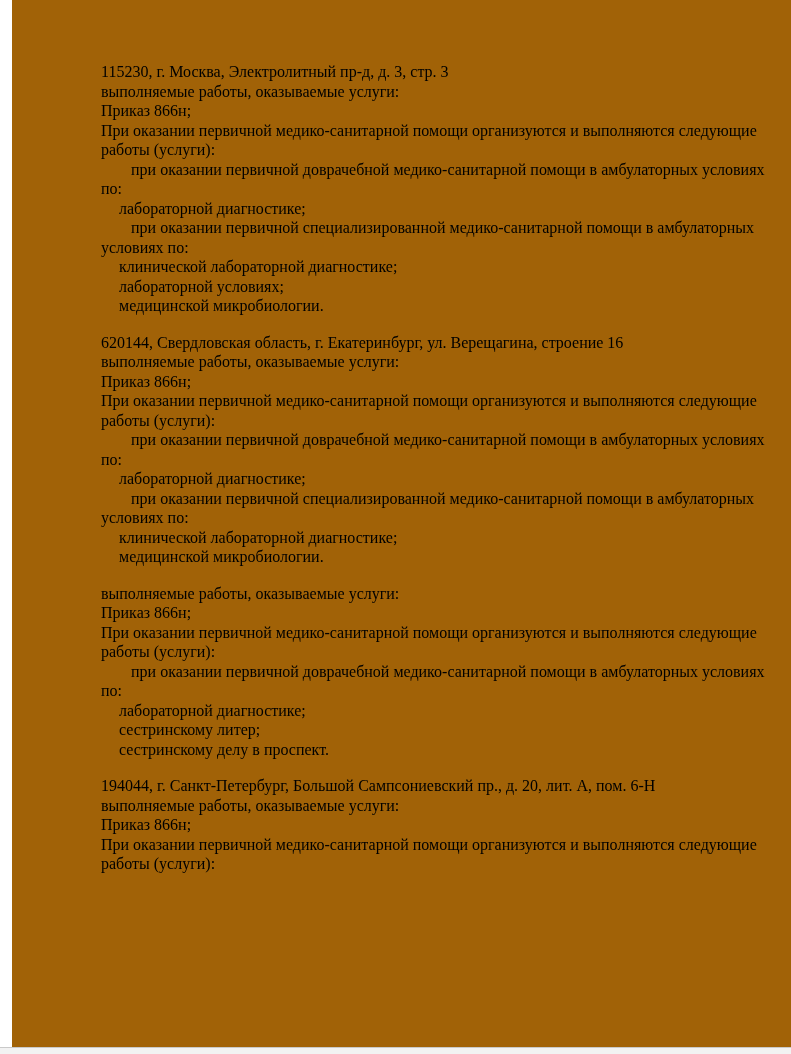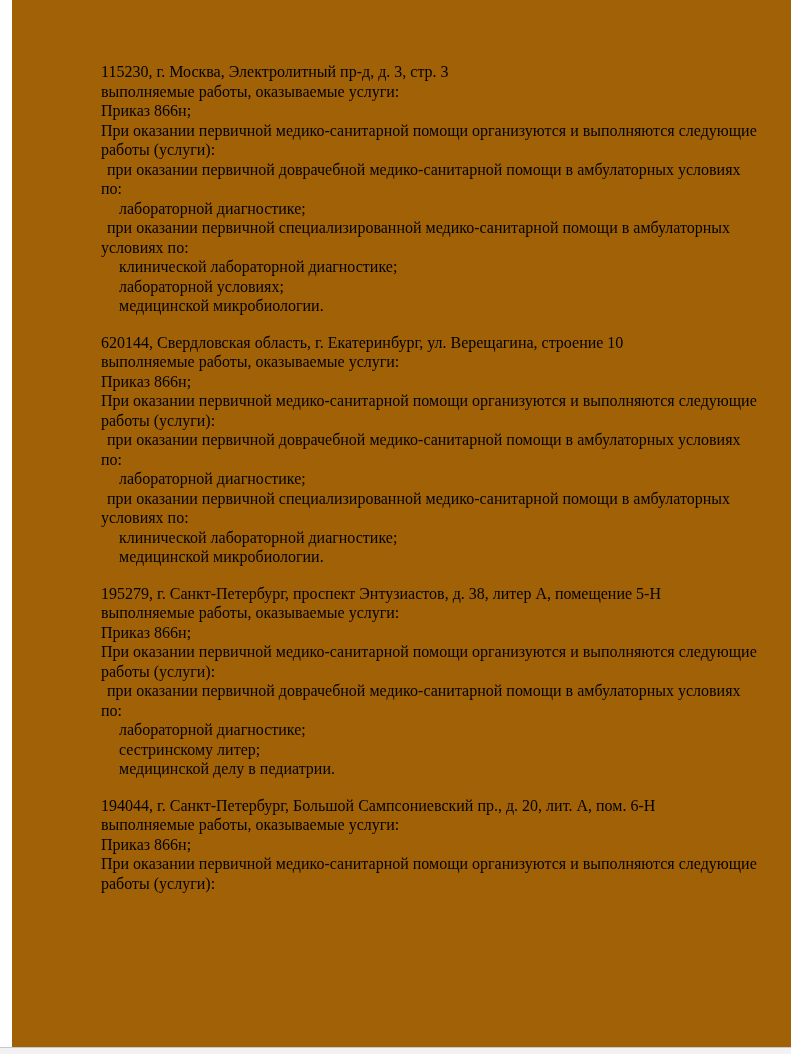--- a/index.html
+++ b/index.html
@@ -30,21 +30,21 @@
     font-size: 16px;
     line-height: 19.5px;
   }
   .block + .block {
     margin-top: 17px;
   }
   .line {
     white-space: nowrap;
   }
   .ind0 { padding-left: 0; }
-  .ind1 { padding-left: 6px; }
+  .ind1 { padding-left: 6px; margin-left: 24px; }
   .ind2 { padding-left: 18px; }
   .scroll-track {
     position: absolute;
     left: 0;
     bottom: 0;
     width: 791px;
     height: 6px;
     background: #f2f2f2;
     border-top: 1px solid #c9c9c9;
   }
@@ -63,44 +63,43 @@
         <div class="line ind1">при оказании первичной доврачебной медико-санитарной помощи в амбулаторных условиях</div>
         <div class="line ind0">по:</div>
         <div class="line ind2">лабораторной диагностике;</div>
         <div class="line ind1">при оказании первичной специализированной медико-санитарной помощи в амбулаторных</div>
         <div class="line ind0">условиях по:</div>
         <div class="line ind2">клинической лабораторной диагностике;</div>
         <div class="line ind2">лабораторной условиях;</div>
         <div class="line ind2">медицинской микробиологии.</div>
       </div>
       <div class="block">
-        <div class="line ind0">620144, Свердловская область, г. Екатеринбург, ул. Верещагина, строение 10</div>
+        <div class="line ind0">620144, Свердловская область, г. Екатеринбург, ул. Верещагина, строение 16</div>
         <div class="line ind0">выполняемые работы, оказываемые услуги:</div>
         <div class="line ind0">Приказ 866н;</div>
         <div class="line ind0">При оказании первичной медико-санитарной помощи организуются и выполняются следующие</div>
         <div class="line ind0">работы (услуги):</div>
         <div class="line ind1">при оказании первичной доврачебной медико-санитарной помощи в амбулаторных условиях</div>
         <div class="line ind0">по:</div>
         <div class="line ind2">лабораторной диагностике;</div>
         <div class="line ind1">при оказании первичной специализированной медико-санитарной помощи в амбулаторных</div>
         <div class="line ind0">условиях по:</div>
         <div class="line ind2">клинической лабораторной диагностике;</div>
         <div class="line ind2">медицинской микробиологии.</div>
       </div>
       <div class="block">
-        <div class="line ind0">195279, г. Санкт-Петербург, проспект Энтузиастов, д. 38, литер А, помещение 5-Н</div>
         <div class="line ind0">выполняемые работы, оказываемые услуги:</div>
         <div class="line ind0">Приказ 866н;</div>
         <div class="line ind0">При оказании первичной медико-санитарной помощи организуются и выполняются следующие</div>
         <div class="line ind0">работы (услуги):</div>
         <div class="line ind1">при оказании первичной доврачебной медико-санитарной помощи в амбулаторных условиях</div>
         <div class="line ind0">по:</div>
         <div class="line ind2">лабораторной диагностике;</div>
         <div class="line ind2">сестринскому литер;</div>
-        <div class="line ind2">медицинской делу в педиатрии.</div>
+        <div class="line ind2">сестринскому делу в проспект.</div>
       </div>
       <div class="block">
         <div class="line ind0">194044, г. Санкт-Петербург, Большой Сампсониевский пр., д. 20, лит. А, пом. 6-Н</div>
         <div class="line ind0">выполняемые работы, оказываемые услуги:</div>
         <div class="line ind0">Приказ 866н;</div>
         <div class="line ind0">При оказании первичной медико-санитарной помощи организуются и выполняются следующие</div>
         <div class="line ind0">работы (услуги):</div>
       </div>
     </div>
 </div>

